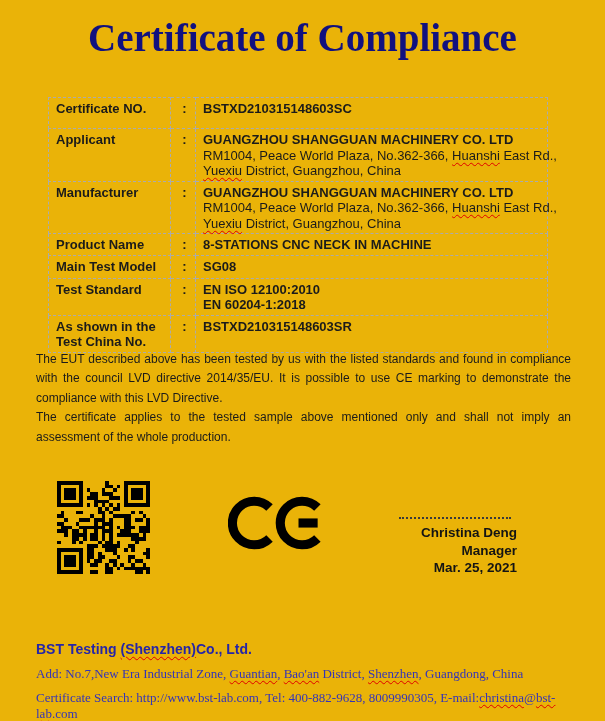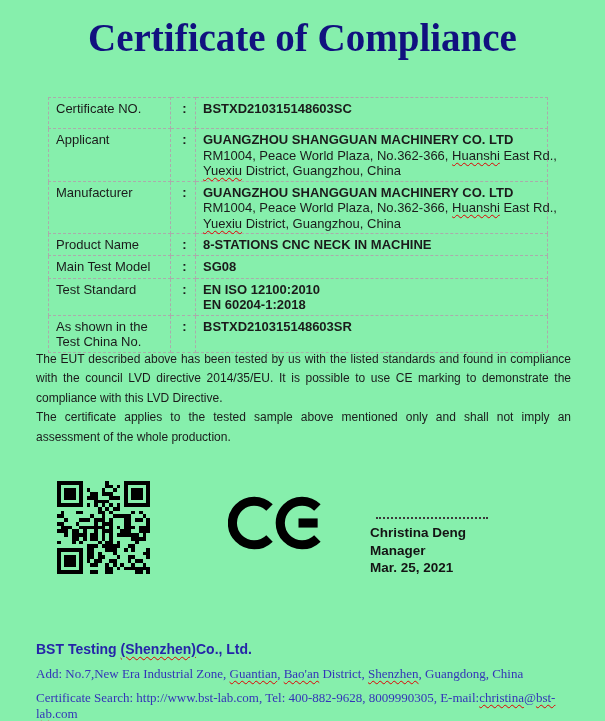--- a/index.html
+++ b/index.html
@@ -1,35 +1,35 @@
 <!DOCTYPE html>
 <html style="--navy: #11117F; --fblue: #2525A8; --fblue2: #3434B8; --sqred: #E00000; --tborder: #ABABAB;"><head>
 <meta charset="utf-8">
 <style>
   html,body{margin:0;padding:0;background:#fff;}
-  .page{position:relative;width:605px;height:721px;background:#86efac;overflow:hidden;
+  .page{position:relative;width:605px;height:721px;background:#eab308;overflow:hidden;
         font-family:"Liberation Sans",sans-serif;color:#1b1b1b;}
   .title{position:absolute;top:15px;left:0;width:100%;text-align:center;
          font-family:"Liberation Serif",serif;font-weight:bold;font-size:39px;
          color:var(--navy,#11117F);letter-spacing:0px;}
   table.cert{position:absolute;top:97px;left:48px;width:500px;border-collapse:collapse;
              table-layout:fixed;}
   table.cert td{border:1px dashed var(--tborder,#ABABAB);vertical-align:top;
                 padding:3px 4px 2px 7px;font-size:13px;line-height:15.5px;}
-  td.lab{width:110px;font-weight:normal;}
+  td.lab{width:110px;font-weight:bold;}
   td.col{width:13px;font-weight:bold;padding-left:1px;padding-right:1px;text-align:center;}
   td.val{}
   .vl{line-height:15.5px;white-space:nowrap;}
   .vl.b{font-weight:bold;}
   .bodytext{position:absolute;top:350px;left:36px;width:535px;font-size:12px;
             line-height:19.4px;text-align:justify;}
   .bodytext p{margin:0;}
   .qr{position:absolute;top:481px;left:57px;width:93px;height:93px;}
   .ce{position:absolute;top:494px;left:228px;width:94px;height:58px;}
-  .sig{position:absolute;top:517px;left:370px;width:124px;text-align:left;
+  .sig{position:absolute;top:517px;left:393px;width:124px;text-align:right;
        font-weight:bold;font-size:13.5px;line-height:17.5px;color:#141414;}
   .sig .dl{height:0;border-bottom:2px dotted #3a3a3a;margin:0 6px 5px 6px;}
   .footer{position:absolute;top:641px;left:36px;width:550px;}
   .f-company{font-size:14px;font-weight:bold;color:var(--fblue,#2525A8);margin-bottom:9px;}
   .f-line{font-size:13px;color:var(--fblue2,#3434B8);margin-bottom:8px;font-family:Liberation Serif, serif;}
   .sq{text-decoration-line:underline;text-decoration-style:wavy;
       text-decoration-color:var(--sqred,#E00000);text-decoration-thickness:1px;
       text-underline-offset:2px;}
 </style>
 </head>

